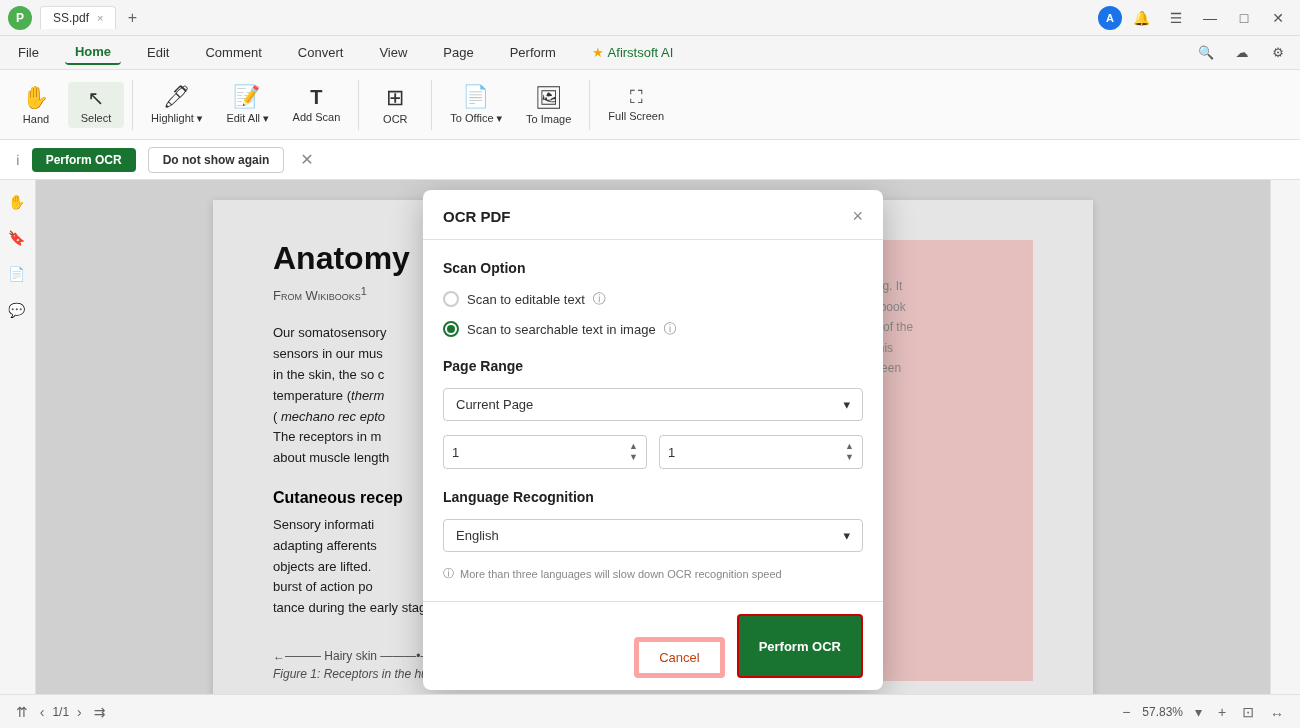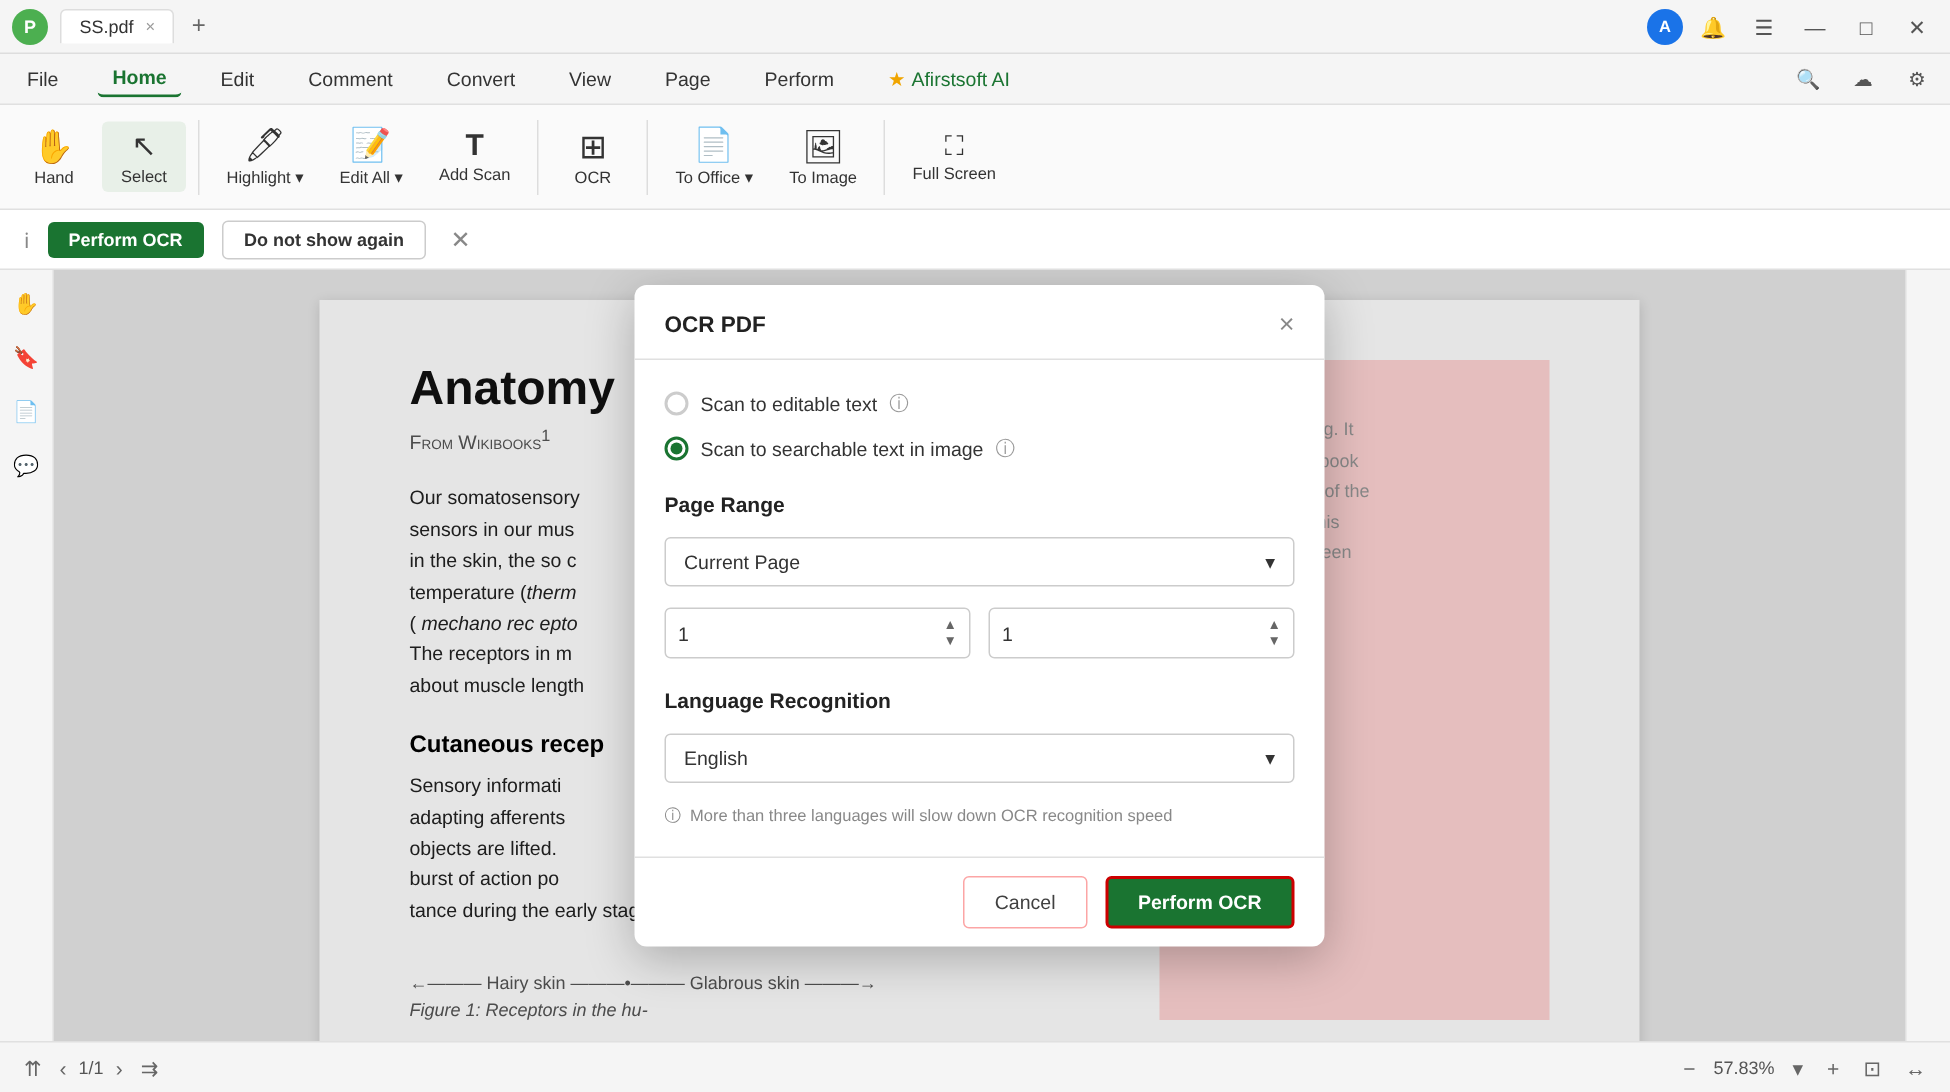--- a/index.html
+++ b/index.html
@@ -290,26 +290,27 @@
     .hint-text { font-size: 11px; color: #888; display: flex; align-items: center; gap: 6px; }
     .dialog-footer {
       padding: 12px 20px;
       display: flex;
       justify-content: flex-end;
       gap: 12px;
       border-top: 1px solid #e0e0e0;
     }
     .btn-cancel {
       padding: 8px 20px;
-      border: 1px solid #fca5a5;
+      border: 5px solid #fca5a5;
       background: white;
-      color: #404040;
+      color: #c2410c;
       border-radius: 4px;
       cursor: pointer;
       font-size: 13px;
+      margin-top: 23px;
     }
     .btn-perform {
       padding: 8px 20px;
       background: #1a7431;
       color: white;
       border: 2px solid #cc0000;
       border-radius: 4px;
       cursor: pointer;
       font-size: 13px;
       font-weight: 600;
@@ -477,20 +478,21 @@
     </svg>
 
     <div class="overlay">
       <div class="dialog">
         <div class="dialog-header">
           <span class="dialog-title">OCR PDF</span>
           <span class="dialog-close">×</span>
         </div>
         <div class="dialog-body">
 
+          <div class="section-title">Scan Option</div>
           <div class="radio-group">
             <div class="radio-item">
               <div class="radio-circle"></div>
               <span>Scan to editable text</span>
               <span class="info-icon">ⓘ</span>
             </div>
             <div class="radio-item">
               <div class="radio-circle checked"></div>
               <span>Scan to searchable text in image</span>
               <span class="info-icon">ⓘ</span>

